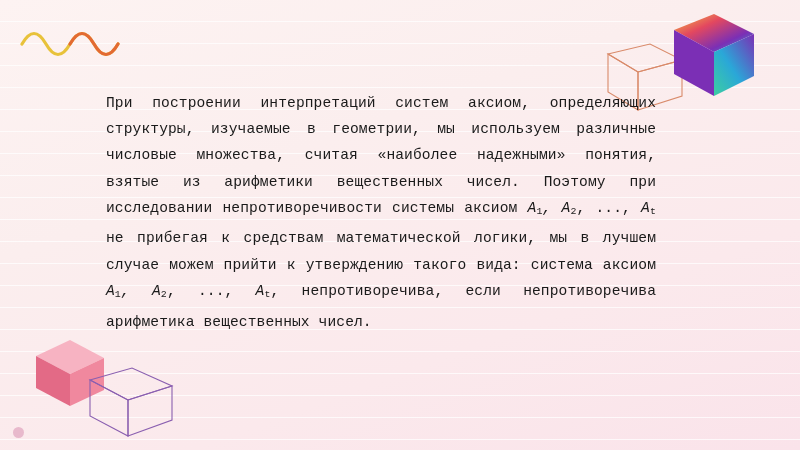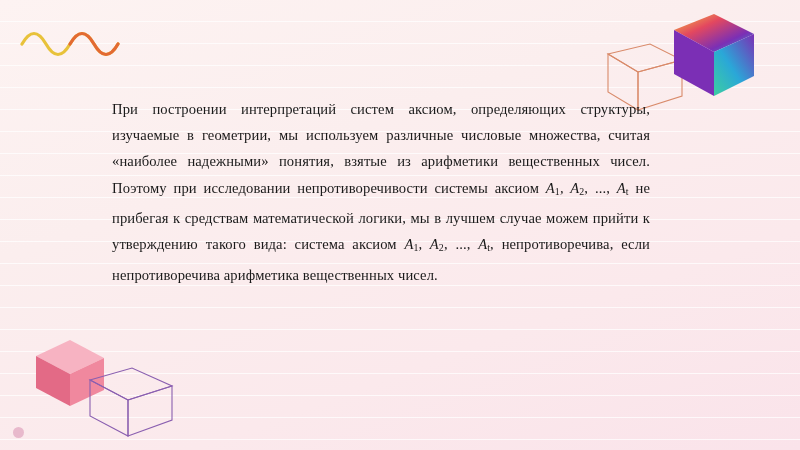--- a/index.html
+++ b/index.html
@@ -37,23 +37,24 @@
     left: 96px;
     top: 80px;
     width: 570px;
     text-align: justify;
     font-size: 14.6px;
     line-height: 26.2px;
     color: #1a1a1a;
     letter-spacing: 0.1px;
   }
   .text-block p {
-    margin: 16px;
+    margin: 10px;
     text-align: justify;
     text-justify: inter-word;
+    font-family: Liberation Mono, monospace;
   }
   .ital {
     font-style: italic;
   }
   sub {
     font-size: 0.68em;
     vertical-align: -0.25em;
   }
   
   .squiggle {

